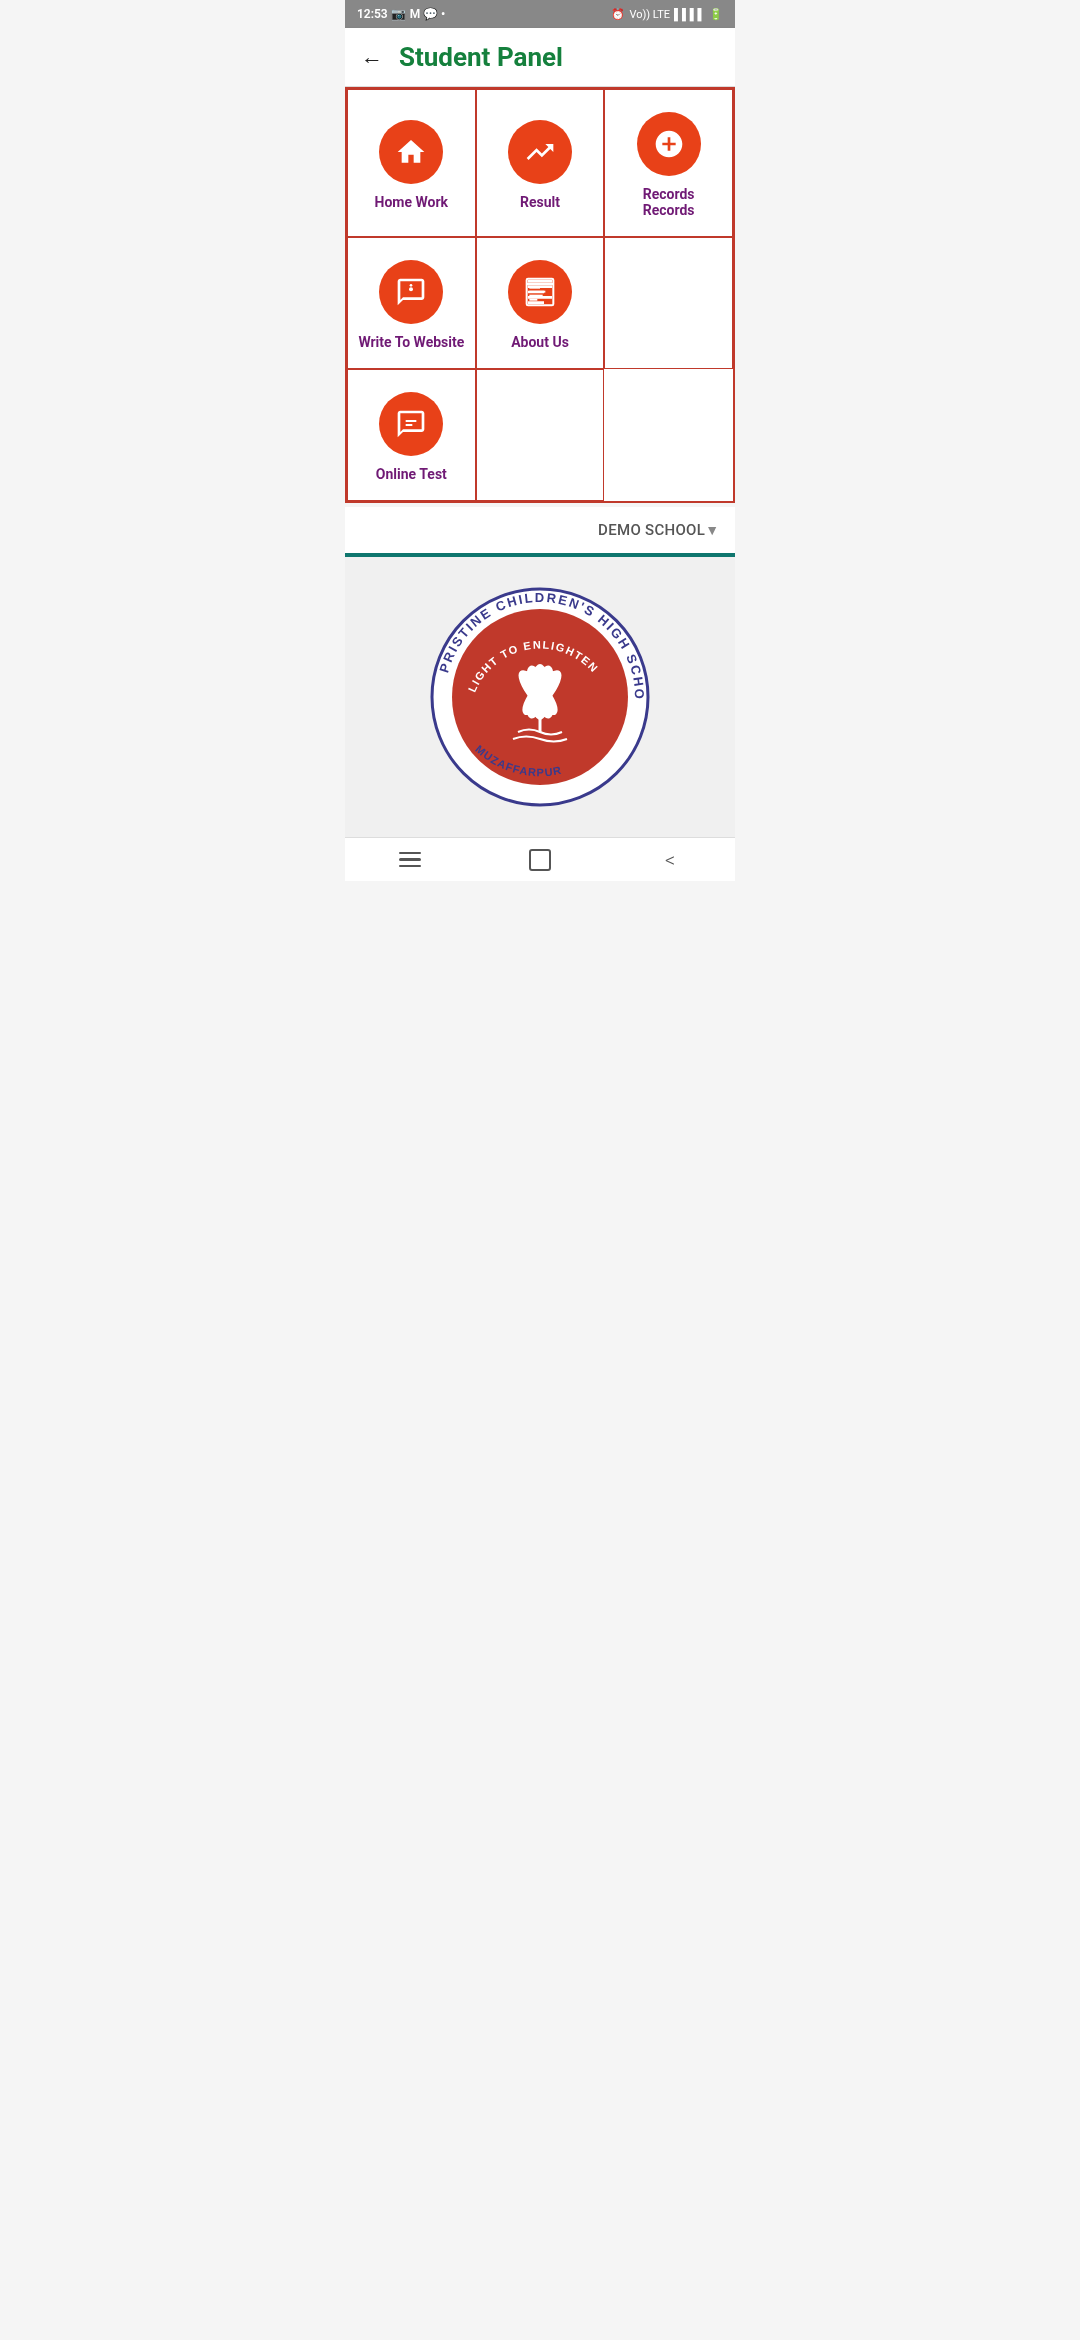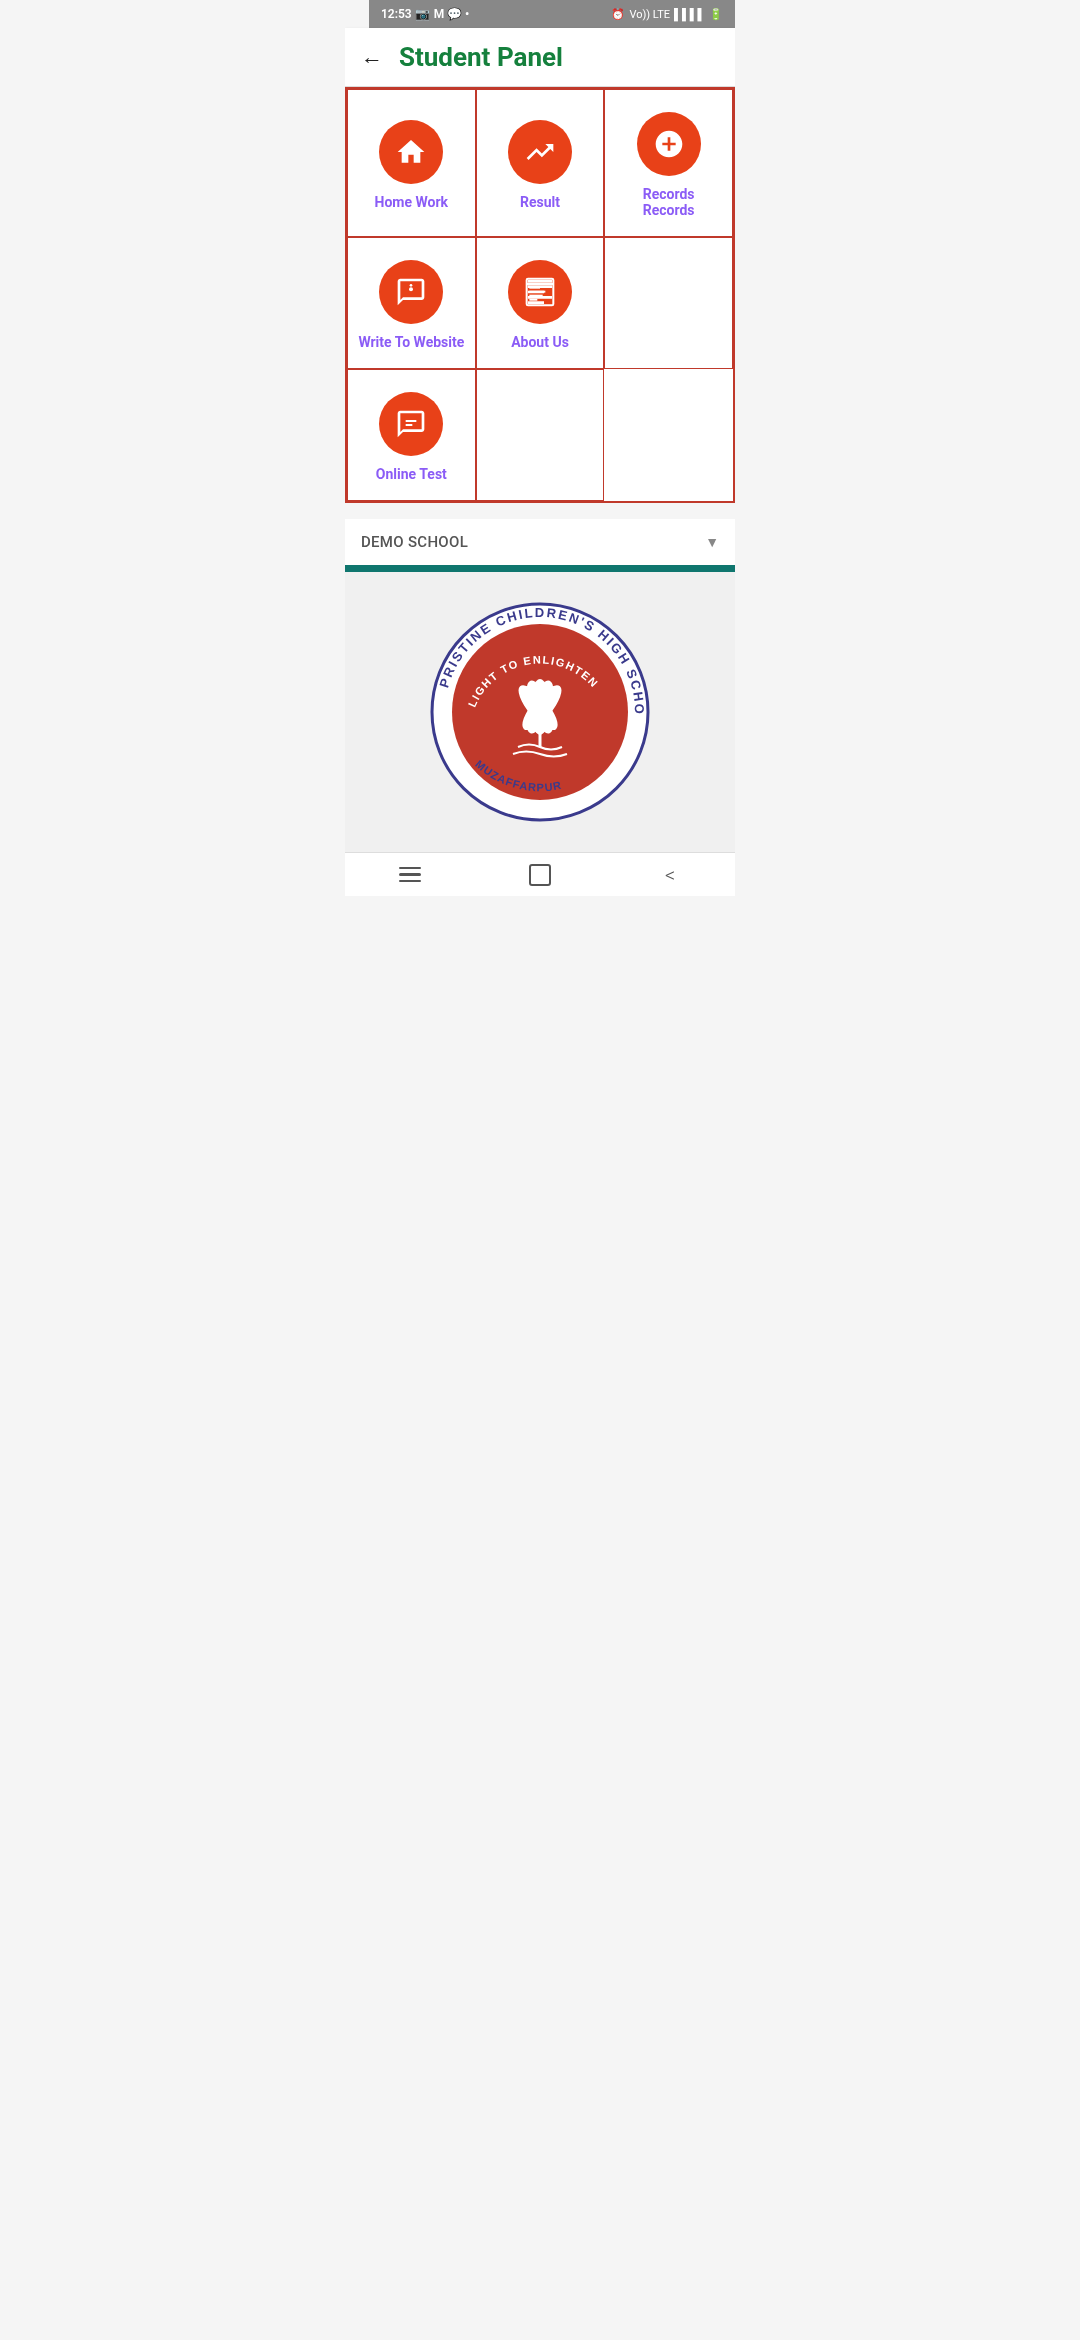--- a/index.html
+++ b/index.html
@@ -18,21 +18,20 @@
     
     .status-bar {
       background: #888;
       color: white;
       font-size: 12px;
       padding: 4px 12px;
       display: flex;
       justify-content: space-between;
       align-items: center;
       height: 28px;
-      margin-left: 24px;
     }
     .status-left { display: flex; align-items: center; gap: 4px; font-weight: 600; }
     .status-right { display: flex; align-items: center; gap: 4px; font-size: 11px; }
 
     
     .header {
       background: white;
       padding: 14px 16px;
       display: flex;
       align-items: center;
@@ -86,39 +85,39 @@
 
     .icon-circle svg {
       width: 32px;
       height: 32px;
       fill: white;
     }
 
     .grid-label {
       font-size: 14px;
       font-weight: 700;
-      color: #8b5cf6;
+      color: #701a75;
       text-align: center;
     }
 
     
     .grid-item-empty {
       border: 1px solid #c0392b;
       background: white;
     }
 
     
     .school-selector {
       background: white;
-      margin-top: 16px;
+      margin-top: 4px;
       padding: 14px 16px;
       display: flex;
-      justify-content: space-between;
-      align-items: center;
-      border-bottom: 7px solid #0f766e;
+      justify-content: flex-end;
+      align-items: center;
+      border-bottom: 4px solid #0f766e;
     }
     .school-name {
       font-size: 15px;
       color: #555;
       font-weight: 500;
       letter-spacing: 0.3px;
     }
     .chevron-down {
       color: #888;
       font-size: 14px;

